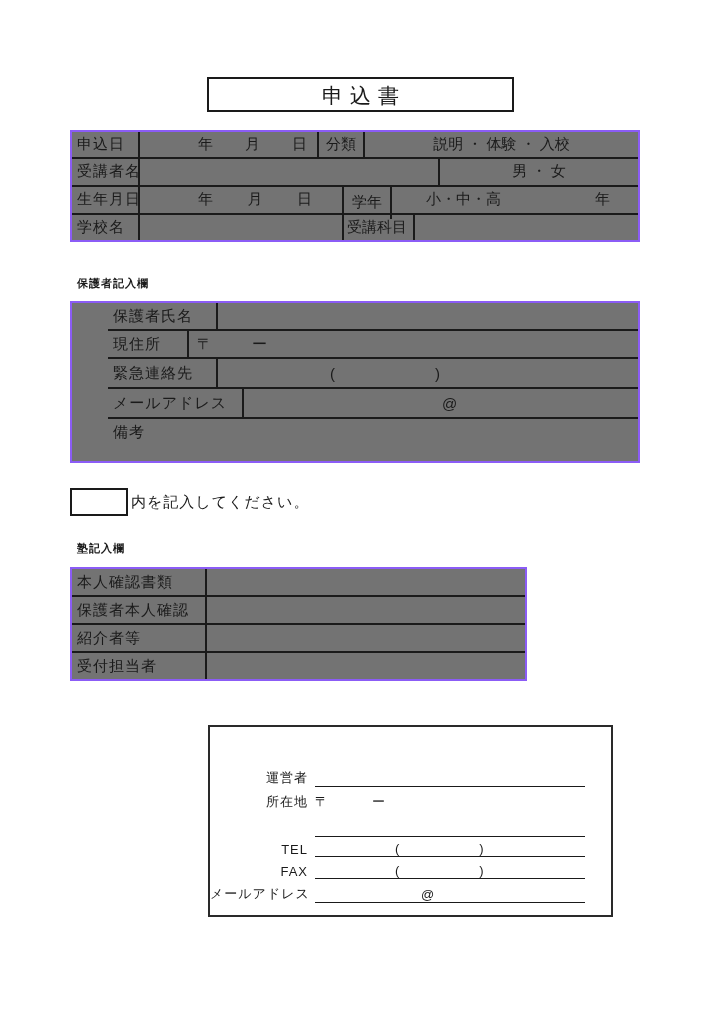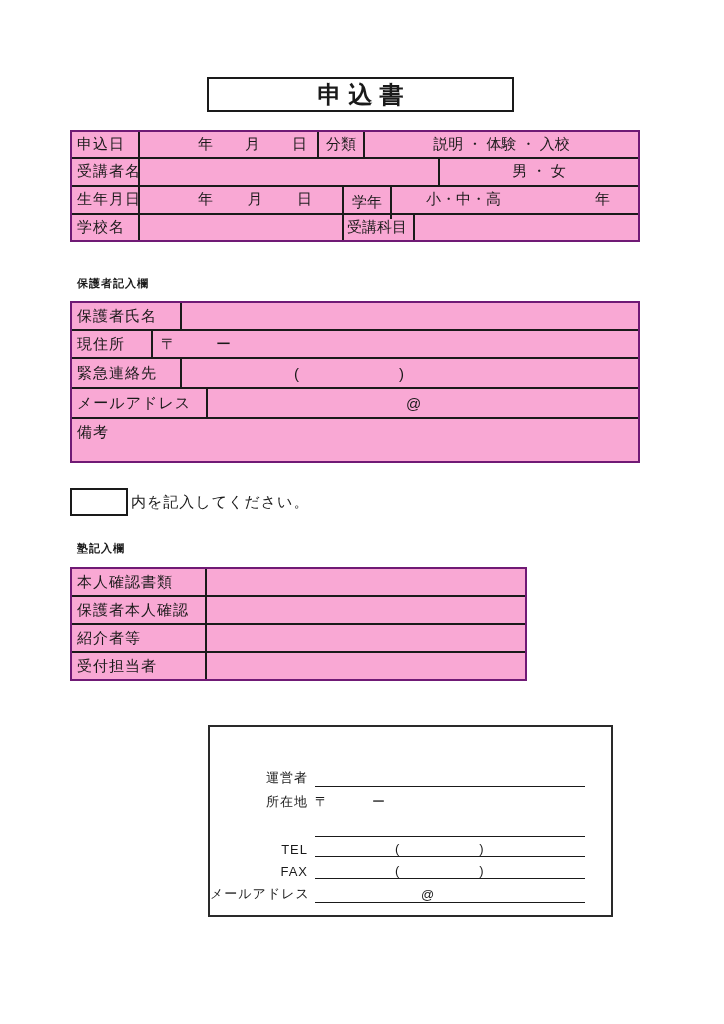--- a/index.html
+++ b/index.html
@@ -10,31 +10,31 @@
     background:#ffffff;
     color:#1a1a1a;
     font-family:"Liberation Sans", sans-serif;
     overflow:hidden;
   }
 
   
   .title-box {
     position:absolute; left:207px; top:77px; width:307px; height:35px;
     border:2px solid #1a1a1a;
-    display:flex; align-items:flex-start; justify-content:center;
-    font-size:24px; font-weight:bold; letter-spacing:7px;
+    display:flex; align-items:flex-end; justify-content:center;
+    font-size:21px; font-weight:normal; letter-spacing:7px;
     padding-left:7px; 
   }
 
   
   .form-table {
     position:absolute;
-    border:2px solid #701a75;
+    border:2px solid #8b5cf6;
     display:flex; flex-direction:column;
-    background:#f9a8d4;
+    background:#737373;
   }
   .tr { display:flex; border-bottom:2px solid #1a1a1a; }
   .tr:last-child { border-bottom:none; }
   .td {
     border-right:2px solid #1a1a1a;
     display:flex; align-items:center;
     font-size:15px; padding:0 5px;
     overflow:hidden; white-space:nowrap;
   }
   .td:last-child { border-right:none; }
@@ -42,21 +42,21 @@
   .label-cell { letter-spacing:1px; }
 
   
   #applicant-table { left:70px; top:130px; width:570px; height:112px; }
   #applicant-table .tr { height:28px; flex:1; }
   .w-label { width:68px; }
   .date-cell { display:flex; align-items:center; }
   .date-cell .d-sp { display:inline-block; }
 
   
-  #guardian-table { left:70px; top:301px; width:570px; height:162px; }
+  #guardian-table { left:70px; top:301px; width:570px; height:162px;padding-left:36px; }
 
   
   #office-table { left:70px; top:567px; width:457px; height:114px; }
   #office-table .tr { flex:1; }
   #office-table .w-label { width:135px; letter-spacing:1px; }
 
   .section-heading {
     position:absolute; font-size:11px; font-weight:bold; letter-spacing:1px;
   }
   #guardian-heading { left:77px; top:276px; }

